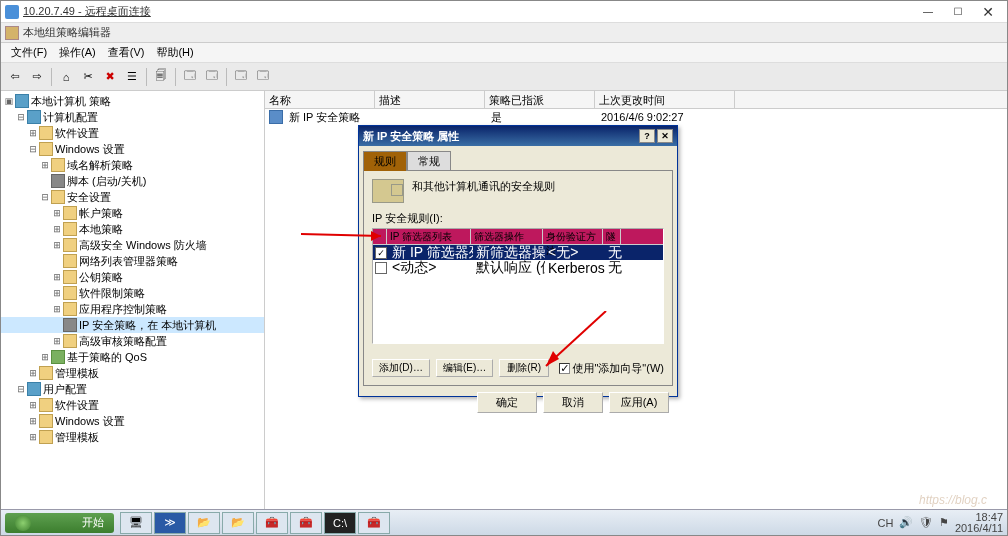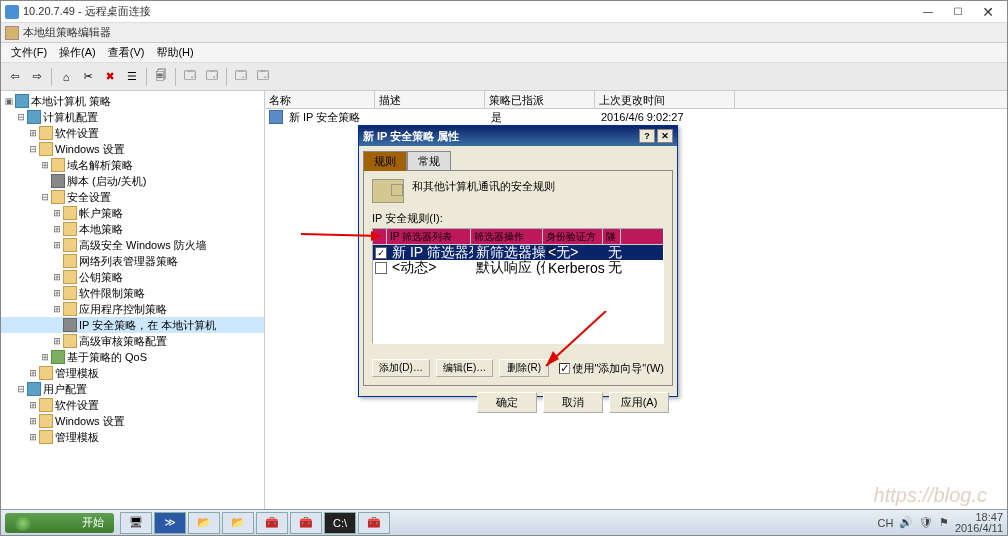--- a/index.html
+++ b/index.html
@@ -1,19 +1,19 @@
 <!DOCTYPE html>
 <html><head>
 <meta charset="utf-8">
 <style>
   *{box-sizing:border-box;margin:0;padding:0;font-family:"Microsoft YaHei","SimSun",Tahoma,sans-serif;font-size:11px;}
   body{width:1008px;height:536px;background:#fff;overflow:hidden;position:relative;border:1px solid #888;}
   .titlebar{height:22px;background:#fff;border-bottom:1px solid #ddd;display:flex;align-items:center;padding:0 4px;}
   .titlebar .icon{width:14px;height:14px;margin-right:4px;background:#4a90d9;border-radius:2px;position:relative;}
-  .titlebar .title{flex:1;color:#333;}
+  .titlebar .title{flex:1;color:#333;text-decoration:underline;}
   .titlebar .winbtns{display:flex;}
   .titlebar .winbtns div{width:30px;height:20px;display:flex;align-items:center;justify-content:center;font-size:10px;color:#333;}
   .titlebar .winbtns .close{font-size:14px;}
   .subtitle{height:20px;background:#eee;border-bottom:1px solid #ccc;display:flex;align-items:center;padding:0 4px;color:#333;}
   .subtitle .icon{width:14px;height:14px;margin-right:4px;background:#d4b36a;border:1px solid #a88;}
   .menubar{height:20px;background:#f5f5f5;border-bottom:1px solid #ddd;display:flex;align-items:center;padding:0 4px;}
   .menubar span{padding:0 6px;cursor:default;}
   .toolbar{height:28px;background:#eaeaea;border-bottom:1px solid #ccc;display:flex;align-items:center;padding:0 4px;gap:2px;}
   .toolbar .tbtn{width:20px;height:20px;border:1px solid transparent;display:flex;align-items:center;justify-content:center;}
   .toolbar .sep{width:1px;height:18px;background:#bbb;margin:0 2px;}
@@ -60,21 +60,21 @@
   .chk2 .box{width:11px;height:11px;border:1px inset #888;background:#fff;margin-right:2px;display:flex;align-items:center;justify-content:center;}
   .dlgbtns{display:flex;justify-content:flex-end;gap:6px;padding:2px 8px 6px 8px;}
   
   .arrow{position:absolute;pointer-events:none;}
   
   .taskbar{position:absolute;left:0;right:0;bottom:0;height:26px;background:linear-gradient(#e8eef5,#cdd9e6);border-top:1px solid #99a;display:flex;align-items:center;padding:0 4px;z-index:3;}
   .taskbar .start{background:linear-gradient(#5ea050,#3c7e2e);color:#fff;padding:2px 10px;border-radius:3px;margin-right:6px;display:flex;align-items:center;gap:47px;}
   .taskbar .start .orb{width:16px;height:16px;background:radial-gradient(#8dd070,#3c7e2e);border-radius:50%;margin-right:4px;}
   .taskbar .tbbtn{width:32px;height:22px;border:1px solid #8aa;background:#dde6f0;margin-right:2px;display:flex;align-items:center;justify-content:center;}
   .taskbar .tray{margin-left:auto;display:flex;align-items:center;gap:6px;color:#444;font-size:10px;}
-  .watermark{position:absolute;right:20px;bottom:28px;color:rgba(180,140,100,.4);font-size:20px;font-style:italic;}
+  .watermark{position:absolute;right:20px;bottom:28px;color:rgba(180,140,100,.4);font-size:12px;font-style:italic;}
 </style>
 </head>
 <body>
 
 <div class="titlebar">
   <div class="icon"></div>
   <div class="title">10.20.7.49 - 远程桌面连接</div>
   <div class="winbtns">
     <div>—</div>
     <div>☐</div>

